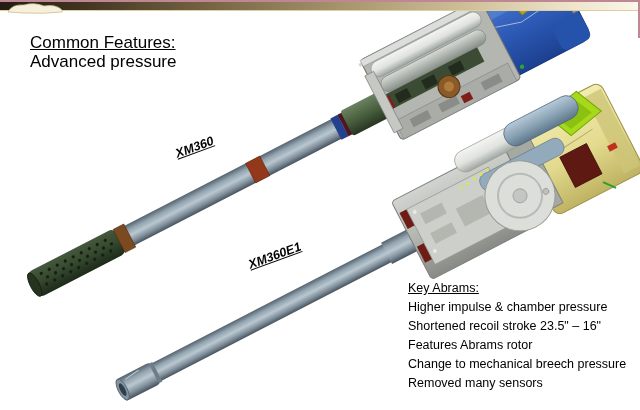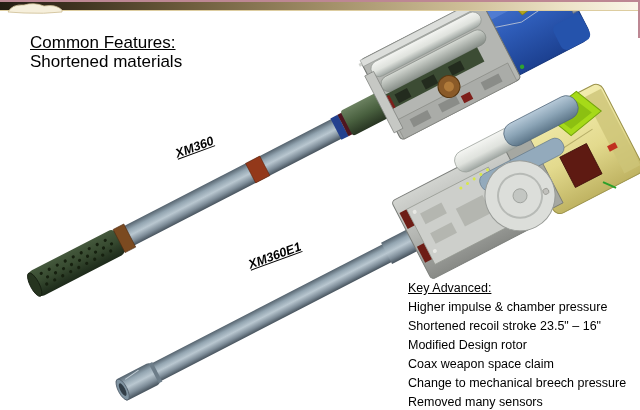--- a/index.html
+++ b/index.html
@@ -220,27 +220,26 @@
 <div class="band">
   <svg class="logo" width="70" height="14">
     <path d="M4,10 Q8,2 20,3 Q30,0 40,4 Q52,2 58,8 L58,10 Q40,12 20,11 Z" fill="#f6efdb" stroke="#cdbc92" stroke-width="0.8"></path>
   </svg>
 </div>
 <div class="border-top"></div>
 <div class="border-right"></div>
 
 <div class="txt" id="common">
   <div class="title">Common Features:</div>
-  <div>Shortened materials</div>
+  <div>Advanced pressure</div>
 </div>
 
 <div class="gun-label" id="lbl1">XM360</div>
 <div class="gun-label" id="lbl2">XM360E1</div>
 
 <div class="txt" id="key">
-  <div class="title">Key Advanced:</div>
+  <div class="title">Key Abrams:</div>
   <div>Higher impulse &amp; chamber pressure</div>
   <div>Shortened recoil stroke 23.5" – 16"</div>
-  <div>Modified Design rotor</div>
-  <div>Coax weapon space claim</div>
+  <div>Features Abrams rotor</div>
   <div>Change to mechanical breech pressure</div>
   <div>Removed many sensors</div>
 </div>
 
 </body></html>

